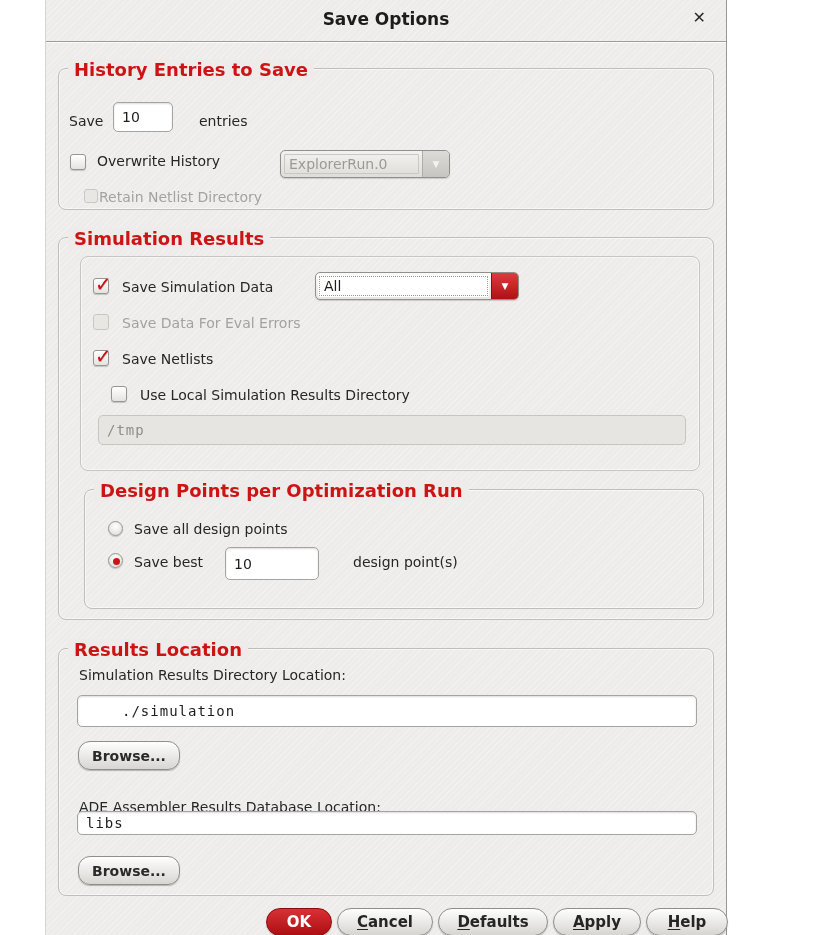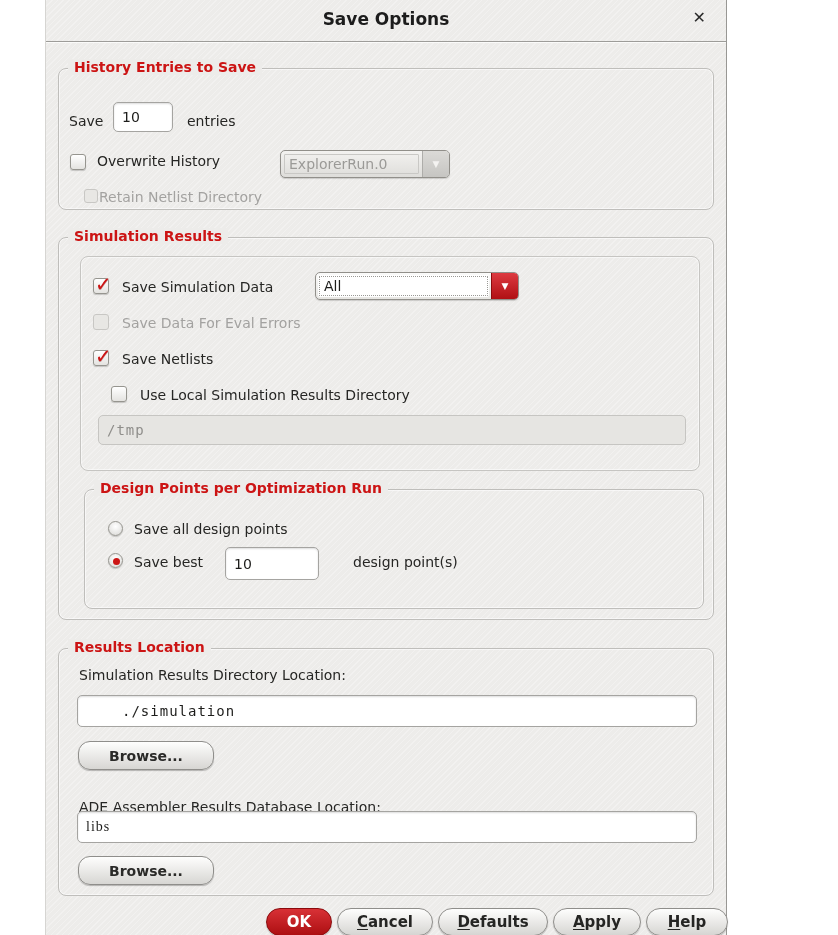--- a/index.html
+++ b/index.html
@@ -17,21 +17,21 @@
                     background:#9d9c99; box-shadow:0 1px 0 #fbfbfa; }
   .dlg-title { position:absolute; width:100%; top:9px; text-align:center;
                font-size:17px; font-weight:bold; color:#1c1c1c; }
   .close-x { position:absolute; right:20px; top:10px; font-size:16px; font-weight:bold;
              color:#2a2a2a; cursor:default; line-height:1; }
 
   
   .group { position:absolute; border:1px solid #bfbebb; border-radius:8px;
            box-shadow:inset 0 0 0 1px rgba(255,255,255,.55); }
   .legend { position:absolute; top:-10px; left:9px; padding:0 6px; background:#edecea;
-            color:#cc1414; font-weight:bold; font-size:14px; white-space:nowrap; }
+            color:#cc1414; font-weight:bold; font-size:18px; white-space:nowrap; }
 
   .lbl { position:absolute; font-size:14px; color:#262624; white-space:nowrap; }
   .lbl.dis { color:#a3a2a0; }
 
   
   .cb { position:absolute; width:16px; height:16px; border:1px solid #96958f;
         border-radius:3px; background:linear-gradient(#ffffff,#e4e3e0);
         box-shadow:0 1px 1px rgba(0,0,0,.18); }
   .cb.checked::after { content:"✓"; position:absolute; left:1px; top:-7px;
         font-size:20px; font-weight:bold; color:#cc1414;
@@ -65,21 +65,21 @@
   .combo.dis { background:linear-gradient(#f3f2f0,#dedddA); }
   .combo.dis .field { background:transparent; outline:1px solid #c9c8c5; color:#9b9a97; }
   .combo.dis .arrow { background:linear-gradient(#dbdad7,#c6c5c2); color:#f4f3f1;
            border-left:1px solid #aeadaa; }
 
   
   .panel { position:absolute; border:1px solid #c6c5c2; border-radius:8px;
            box-shadow:inset 0 0 0 1px rgba(255,255,255,.5); }
 
   
-  .btn-sm { position:absolute; height:29px; padding:0 30px; border:1px solid #8f8e8b;
+  .btn-sm { position:absolute; height:29px; padding:0 13px; border:1px solid #8f8e8b;
             border-radius:12px; background:linear-gradient(#fefefd,#d7d6d3);
             font-family:inherit; font-size:14px; font-weight:bold; color:#2a2a28;
             box-shadow:0 1px 1px rgba(0,0,0,.25); cursor:default; }
   .btnrow { position:absolute; left:220px; top:908px; display:flex; gap:5px; }
   .btn { height:28px; border:1px solid #8f8e8b; border-radius:14px;
          background:linear-gradient(#fefefd,#d6d5d2); font-family:inherit;
          font-size:15px; font-weight:bold; color:#252523;
          box-shadow:0 1px 1px rgba(0,0,0,.25); cursor:default; }
   .btn.ok { background:linear-gradient(#d83136,#ad0f12); border-color:#8b0b0d; color:#ffffff; }
   .btn u { text-decoration:underline; text-underline-offset:2px; }
@@ -93,21 +93,21 @@
     <div class="dlg-title">Save Options</div>
     <div class="close-x">✕</div>
     <div class="rule"></div>
   </div>
 
   <div class="group" style="left:12px; top:68px; width:656px; height:142px;">
     <span class="legend">History Entries to Save</span>
 
     <span class="lbl" style="left:10px; top:44px;">Save</span>
     <input class="tin" style="left: 54px; top: 33px; width: 60px; height: 30px;" value="10">
-    <span class="lbl" style="left:128px; top:44px;">entries</span>
+    <span class="lbl" style="left:140px; top:44px;">entries</span>
 
     <span class="cb" style="left:11px; top:85px;"></span>
     <span class="lbl" style="left:38px; top:84px;">Overwrite History</span>
 
     <div class="combo dis" style="left:221px; top:81px; width:170px;">
       <div class="field">ExplorerRun.0</div>
       <div class="arrow">▼</div>
     </div>
 
     <span class="cb dis" style="left:25px; top:120px; width:14px; height:14px;"></span>
@@ -153,21 +153,21 @@
   </div>
 
   <div class="group" style="left:12px; top:648px; width:656px; height:248px;">
     <span class="legend">Results Location</span>
 
     <span class="lbl" style="left:20px; top:18px;">Simulation Results Directory Location:</span>
     <input class="tin mono" style="left: 18px; top: 46px; width: 620px; height: 32px; padding-left: 44px;" value="./simulation">
     <button class="btn-sm" style="left:19px; top:92px;">Browse...</button>
 
     <span class="lbl" style="left:20px; top:138px;margin-top:12px;">ADE Assembler Results Database Location:</span>
-    <input class="tin mono" style="left: 18px; top: 162px; width: 620px; height: 32px; font-family: Liberation Serif, serif;" value="libs">
+    <input class="tin mono" style="left: 18px; top: 162px; width: 620px; height: 24px;" value="libs">
     <button class="btn-sm" style="left:19px; top:207px;">Browse...</button>
   </div>
 
   <div class="btnrow">
     <button class="btn ok" style="width:66px;">OK</button>
     <button class="btn" style="width:96px;"><u>C</u><span>ancel</span></button>
     <button class="btn" style="width:110px;"><u>D</u><span>efaults</span></button>
     <button class="btn" style="width:88px;"><u>A</u><span>pply</span></button>
     <button class="btn" style="width:82px;"><u>H</u><span>elp</span></button>
   </div>

